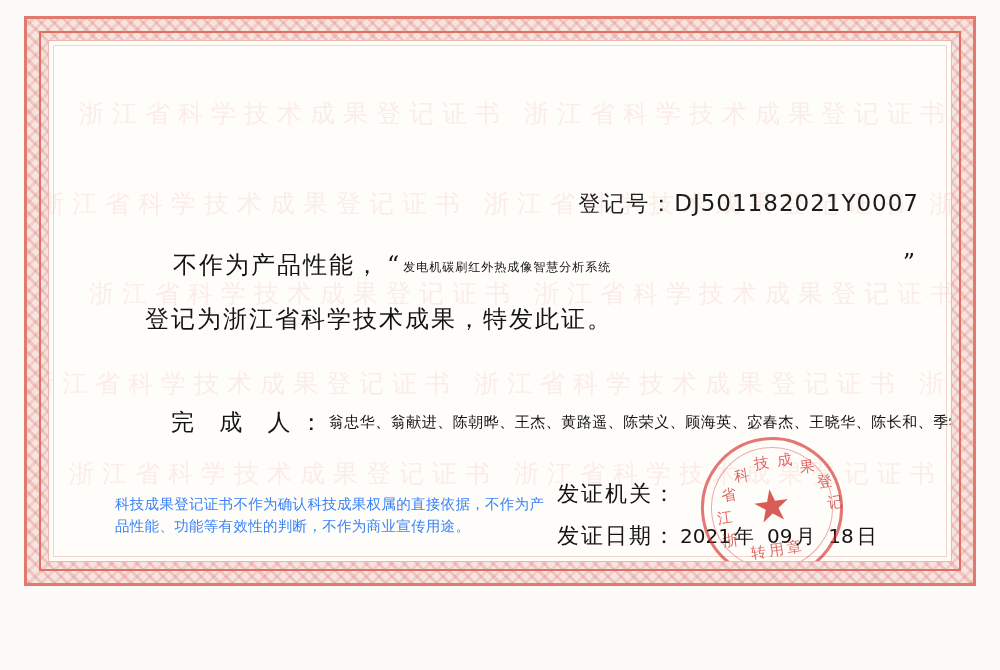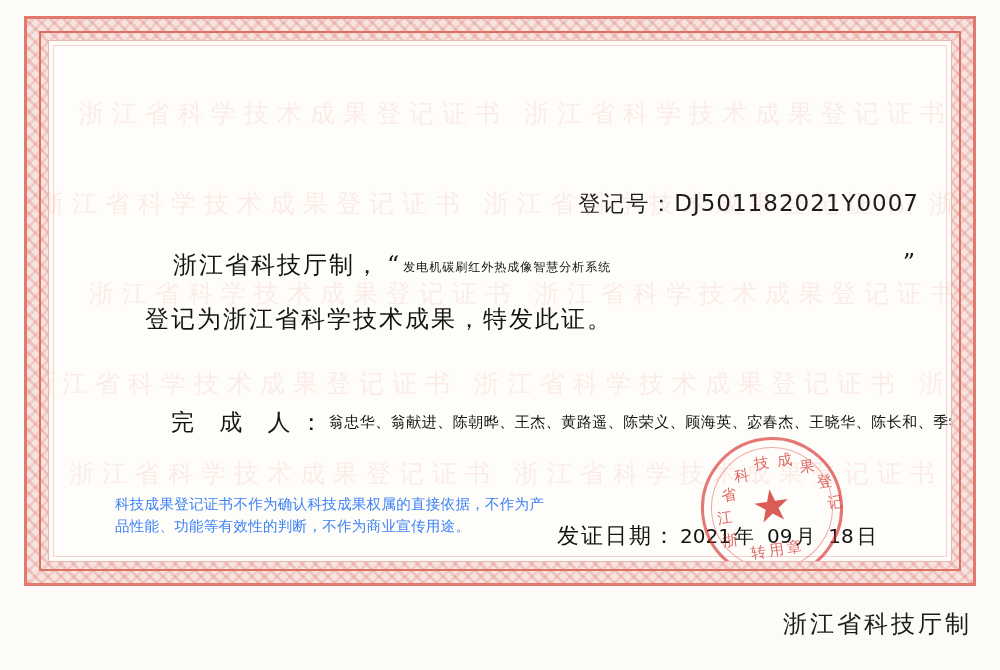--- a/index.html
+++ b/index.html
@@ -317,32 +317,35 @@
 
     <div class="content">
 
 
       <div class="reg-no">
         <span class="label">登记号：</span><span class="value">DJ501182021Y0007</span>
       </div>
 
       <div class="para1">
         <span class="quote-close">”</span>
-        <span class="lead">浙江省科技厅制，</span><span class="quote-open">“</span><span class="project">发电机碳刷红外热成像智慧分析系统</span>
+        <span class="lead">不作为产品性能，</span><span class="quote-open">“</span><span class="project">发电机碳刷红外热成像智慧分析系统</span>
       </div>
 
       <div class="para2">登记为浙江省科学技术成果，特发此证。</div>
 
 
       <div class="field field-people">
         <span class="fname spread">完 成 人</span><span class="colon">：</span><span class="fval">翁忠华、翁献进、陈朝晔、王杰、黄路遥、陈荣义、顾海英、宓春杰、王晓华、陈长和、季学友、潘明泽</span>
       </div>
 
       <div class="disclaimer">科技成果登记证书不作为确认科技成果权属的直接依据，不作为产品性能、功能等有效性的判断，不作为商业宣传用途。</div>
 
+      <div class="issuer">
+        <span>发证机关</span><span>：</span><span class="ival"></span>
+      </div>
 
       <div class="issue-date">
         <span>发证日期</span><span>：</span><span class="num">2021</span><span class="unit">年</span><span class="num">09</span><span class="unit">月</span><span class="num">18</span><span class="unit">日</span>
       </div>
 
       <div class="seal">
         <div class="seal-inner-ring"></div>
         <div class="seal-text">
           <span style="transform:rotate(-108deg) translate(0,-56px) rotate(108deg)">浙</span>
           <span style="transform:rotate(-84deg) translate(0,-56px) rotate(84deg)">江</span>
@@ -354,15 +357,14 @@
           <span style="transform:rotate(60deg) translate(0,-56px) rotate(-60deg)">登</span>
           <span style="transform:rotate(84deg) translate(0,-56px) rotate(-84deg)">记</span>
         </div>
         <div class="star">★</div>
         <div class="seal-bottom">转用章</div>
       </div>
 
     </div>
   </div>
 
-  <div class="footer">浙江省科技厅制</div>
 
 </div>
 
 </body></html>

